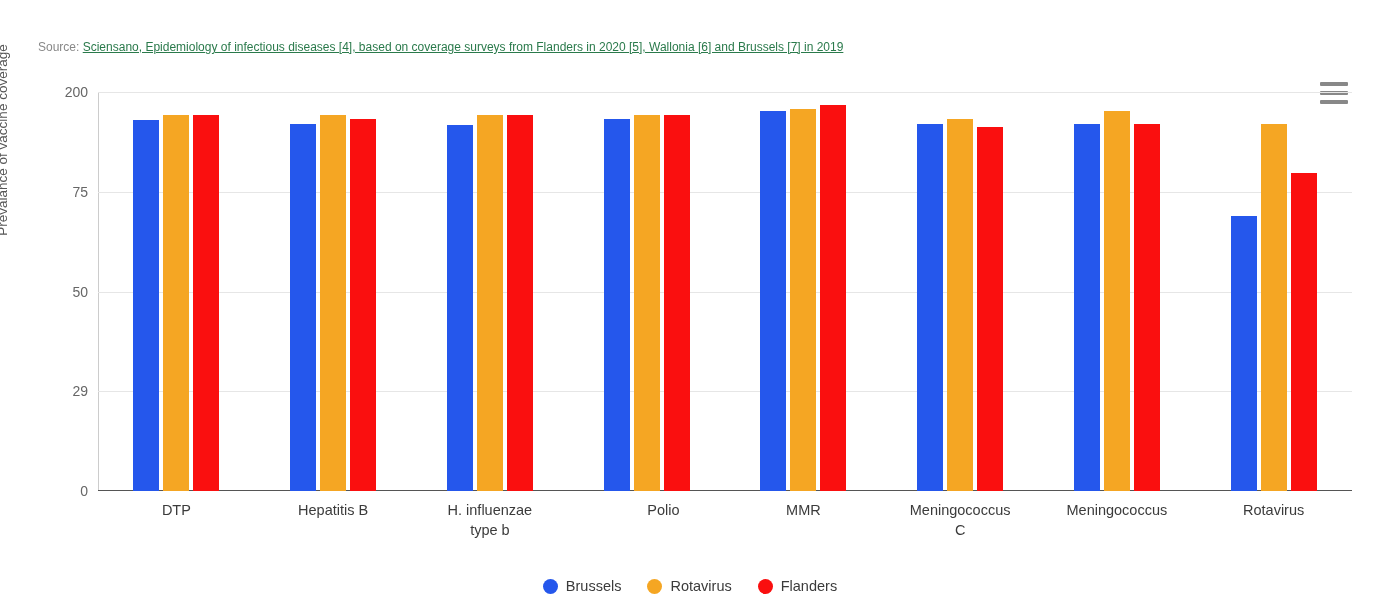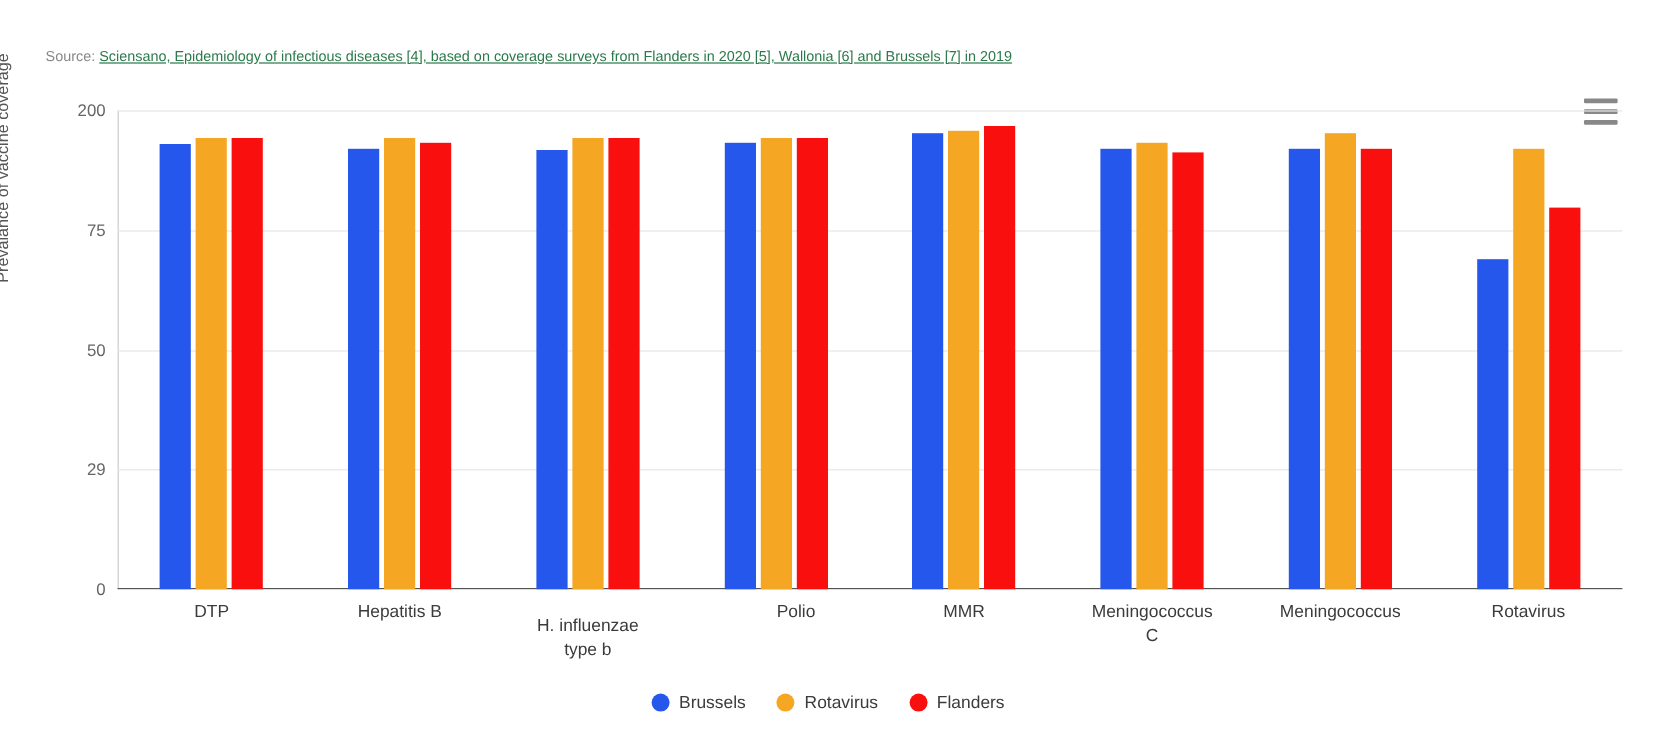--- a/index.html
+++ b/index.html
@@ -124,21 +124,21 @@
     position: absolute;
     left: 0; right: 0;
     top: 578px;
     display: flex;
     justify-content: center;
     align-items: center;
     gap: 26px;
   }
   .legend-item {
     display: flex;
-    align-items: flex-start;
+    align-items: center;
     gap: 8px;
     font-size: 14.5px;
     color: #3b3b3b;
     cursor: pointer;
   }
   .legend-dot {
     width: 15px; height: 15px; border-radius: 50%;
     display: inline-block;
   }
 </style>
@@ -216,21 +216,21 @@
       <div class="y-tick-label" style="top: 191.75px;">75</div>
       <div class="y-tick-label" style="top: 92px;">200</div>
     </div>
   <div id="catlabel-holder">
       <div class="cat-label" style="left: 98px; width: 156.75px;">
         <div>DTP</div>
       </div>
       <div class="cat-label" style="left: 254.75px; width: 156.75px;">
         <div>Hepatitis B</div>
       </div>
-      <div class="cat-label" style="left: 411.5px; width: 156.75px; margin-top: 12px;">
+      <div class="cat-label" style="left: 411.5px; width: 156.75px;">
         <div>H. influenzae</div>
         <div>type b</div>
       </div>
       <div class="cat-label" style="left: 585px; width: 156.75px;">
         <div>Polio</div>
       </div>
       <div class="cat-label" style="left: 725px; width: 156.75px;">
         <div>MMR</div>
       </div>
       <div class="cat-label" style="left: 881.75px; width: 156.75px;">

